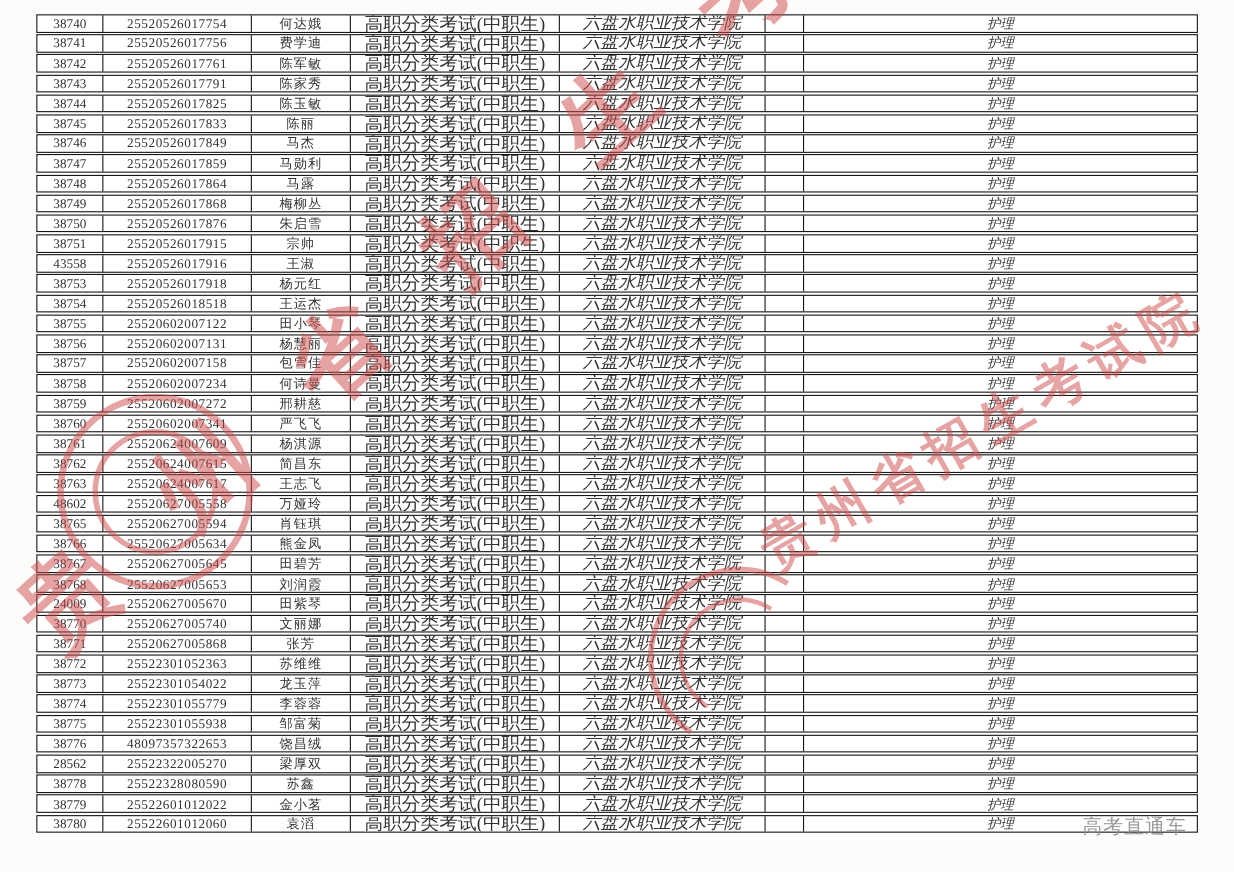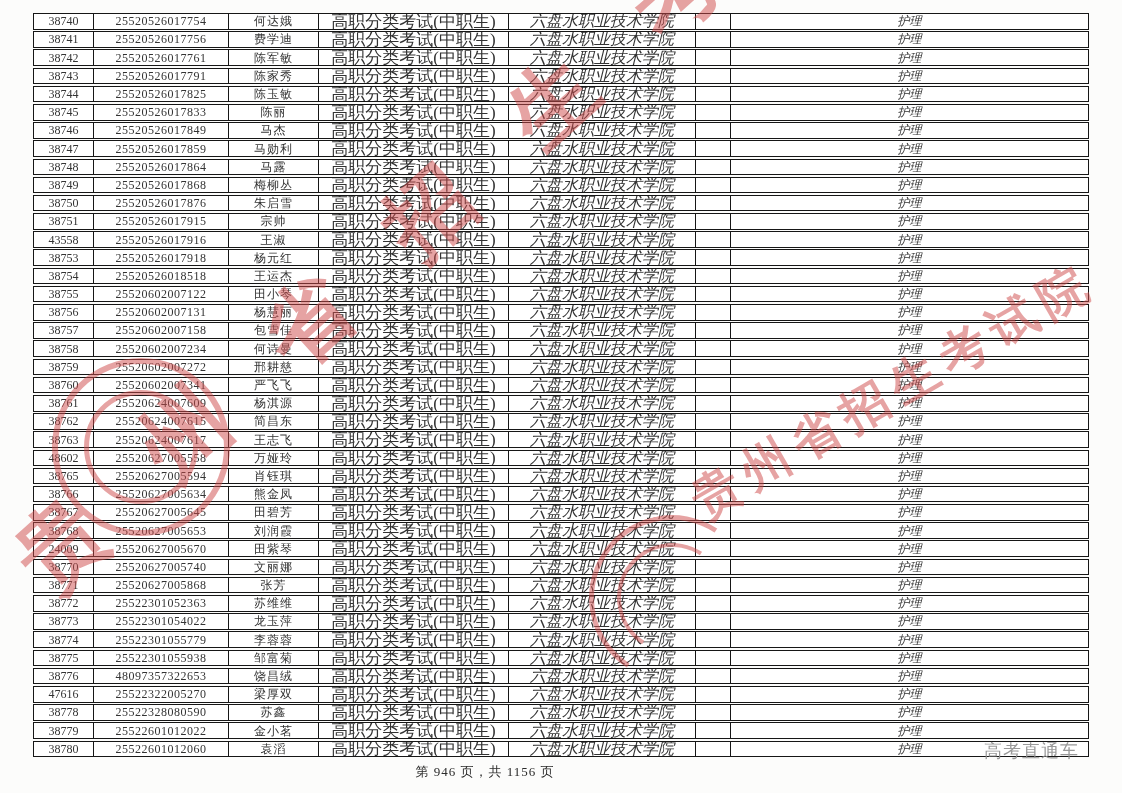--- a/index.html
+++ b/index.html
@@ -388,21 +388,21 @@
       <div class="row">
         <div class="cell c-serial">38776</div>
         <div class="cell c-id">48097357322653</div>
         <div class="cell c-name">饶昌绒</div>
         <div class="cell c-exam">高职分类考试(中职生)</div>
         <div class="cell c-school">六盘水职业技术学院</div>
         <div class="cell c-blank"></div>
         <div class="cell c-major">护理</div>
       </div>
       <div class="row">
-        <div class="cell c-serial">47616</div>
+        <div class="cell c-serial">28562</div>
         <div class="cell c-id">25522322005270</div>
         <div class="cell c-name">梁厚双</div>
         <div class="cell c-exam">高职分类考试(中职生)</div>
         <div class="cell c-school">六盘水职业技术学院</div>
         <div class="cell c-blank"></div>
         <div class="cell c-major">护理</div>
       </div>
       <div class="row">
         <div class="cell c-serial">38778</div>
         <div class="cell c-id">25522328080590</div>
@@ -434,17 +434,16 @@
 
   <div class="watermark">
     <div class="wm-circle seal-a-outer"></div>
     <div class="wm-circle seal-a-inner"></div>
     <div class="wm-circle seal-b-outer"></div>
     <div class="wm-circle seal-b-inner"></div>
     <div class="wm-text wm-a">贵州省招生考试院</div>
     <div class="wm-text wm-b">贵州省招生考试院</div>
   </div>
 
-  <div class="footer">第 946 页，共 1156 页</div>
 
   <div class="badge">高考直通车</div>
 
 </div>
 
 </body></html>

